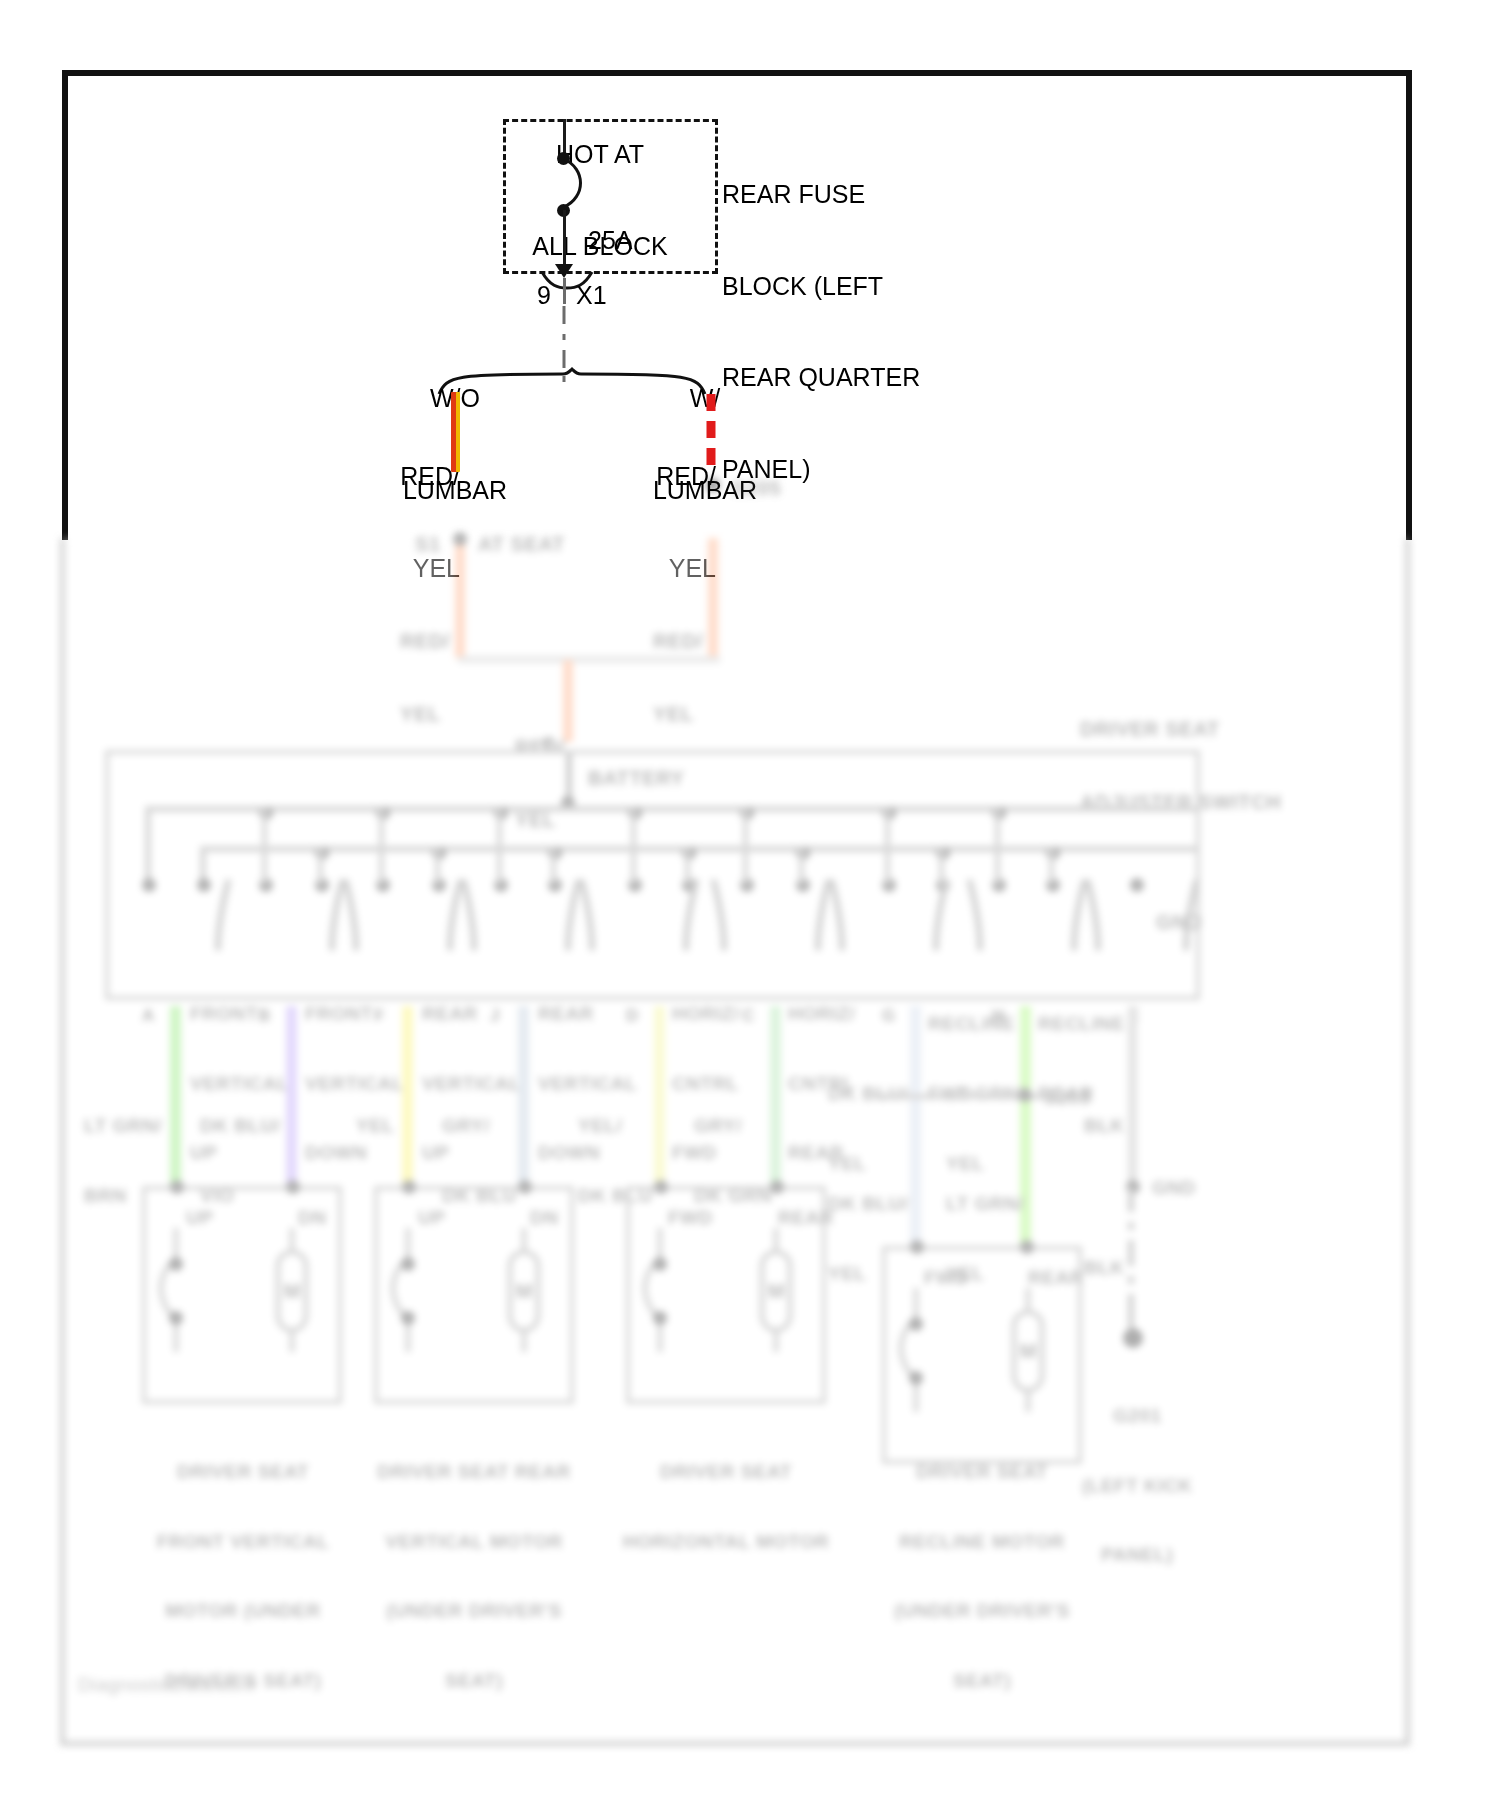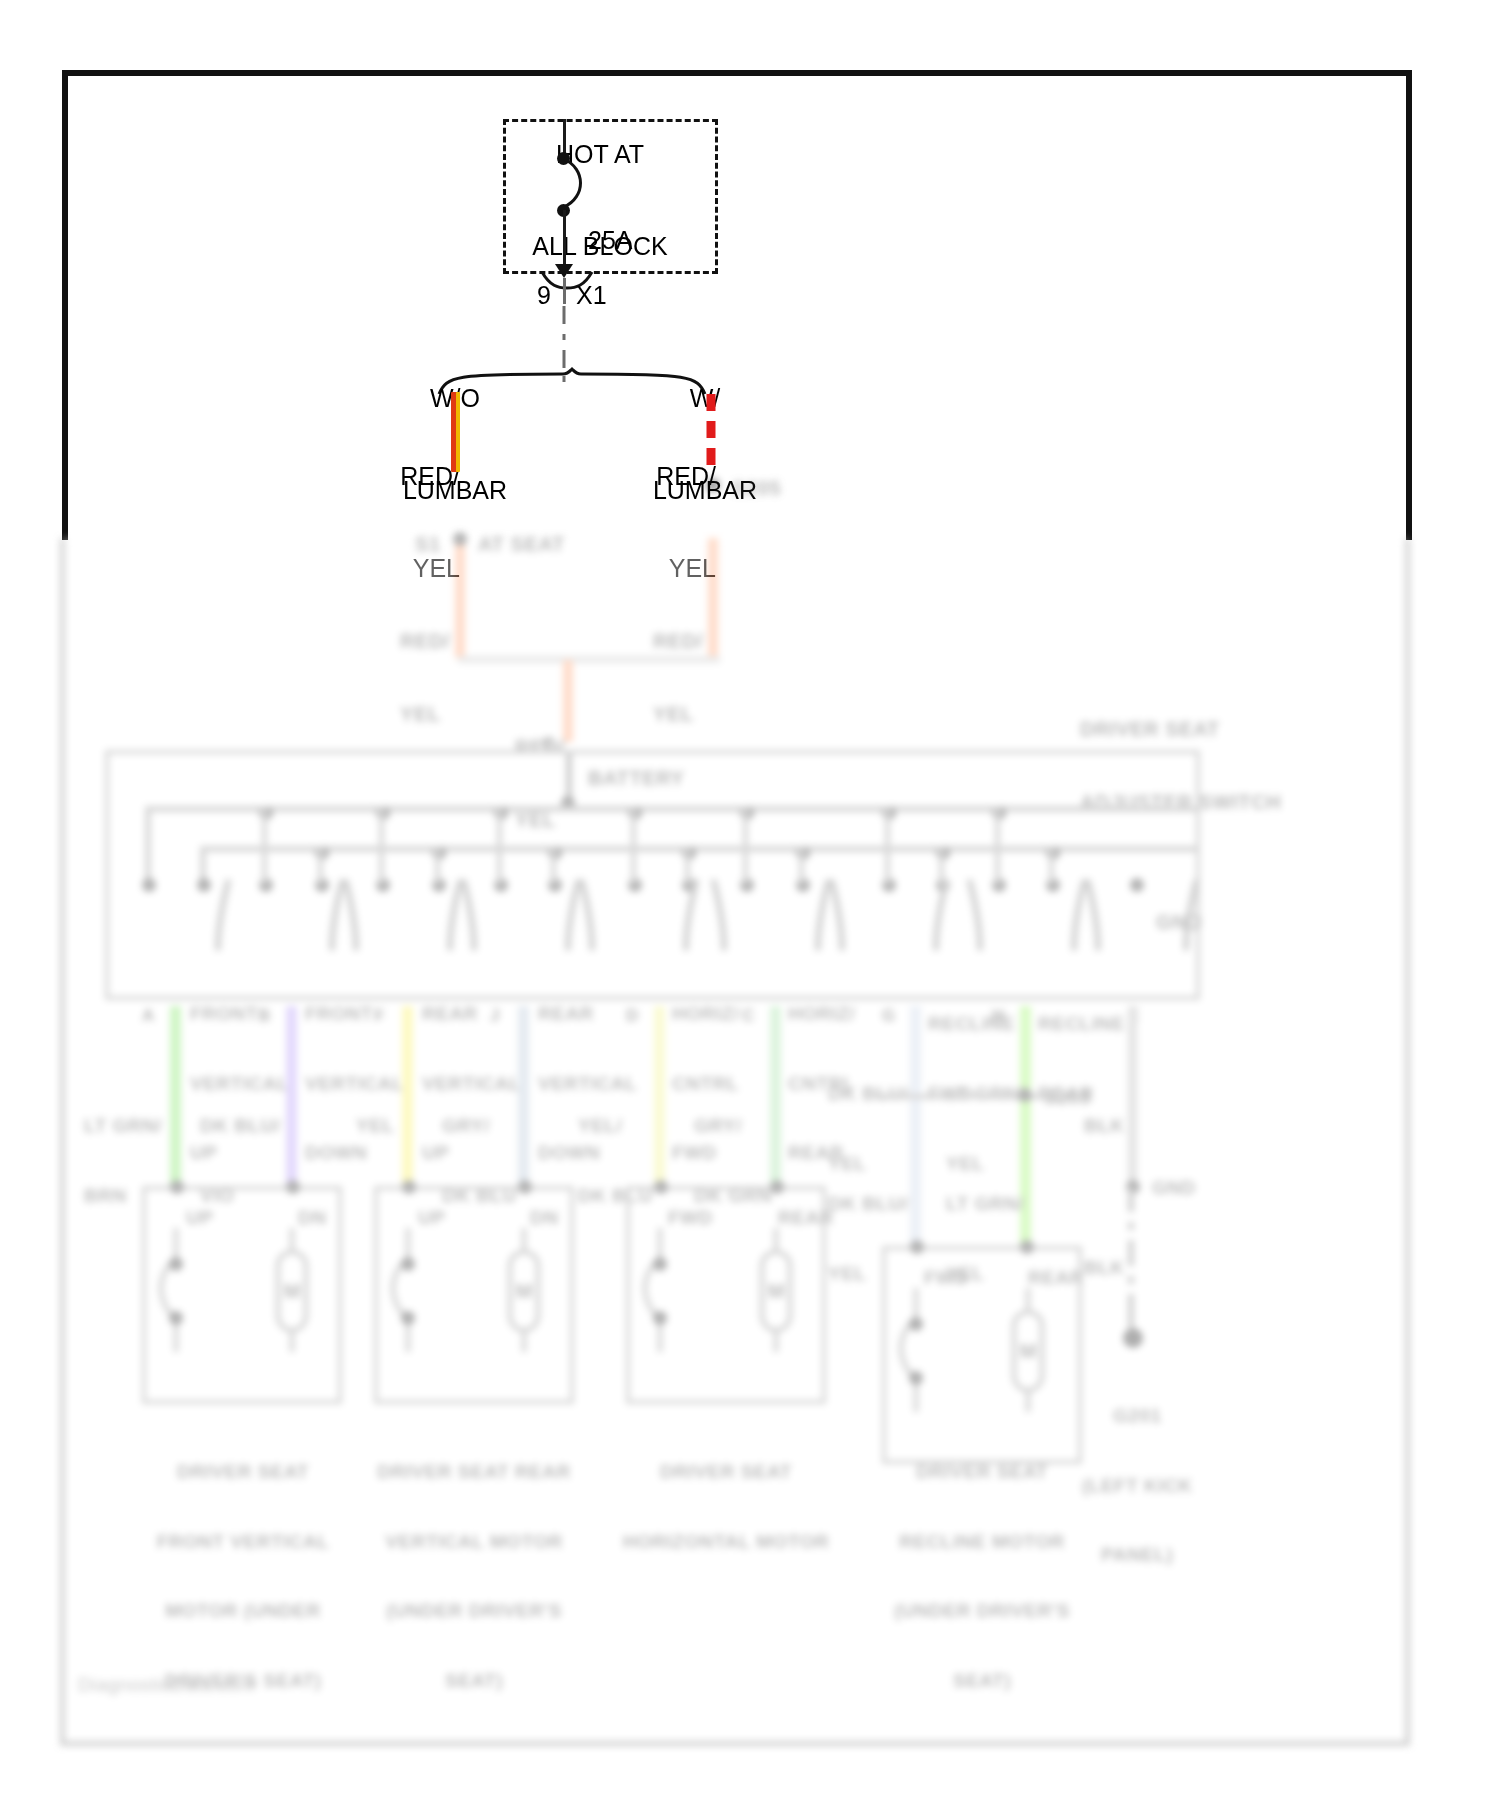--- a/index.html
+++ b/index.html
@@ -87,20 +87,26 @@
     <path d="M4,4 C26,14 26,42 4,52" stroke="#111" stroke-width="3" fill="none"></path>
   </svg>
 
   <div class="ln v" style="left:563px;top:210px;height:62px;"></div>
   <svg class="ov" style="left:548px;top:258px;width:34px;height:26px;">
     <path d="M16,20 L7,6 L25,6 Z" fill="#111"></path>
   </svg>
 
   <div class="txt t-lbl" style="left:588px;top:225px;">25A</div>
 
+  <div class="txt t-lbl" style="left:722px;top:118px;">
+    <div>REAR FUSE</div>
+    <div>BLOCK (LEFT</div>
+    <div>REAR QUARTER</div>
+    <div>PANEL)</div>
+  </div>
 
   <svg class="ov" style="left:538px;top:270px;width:58px;height:22px;">
     <path d="M4,2 C12,16 20,18 29,18 C38,18 46,16 54,2" stroke="#111" stroke-width="3" fill="none"></path>
   </svg>
   <div class="txt t-lbl" style="left:537px;top:280px;">9</div>
   <div class="ln v" style="left:563px;top:278px;height:26px;background:#6c6c6c;"></div>
   <div class="txt t-lbl" style="left:576px;top:280px;">X1</div>
 
   <svg class="ov" style="left:556px;top:306px;width:16px;height:78px;">
     <path d="M8,0 L8,18 M8,28 L8,34 M8,44 L8,62 M8,70 L8,76" stroke="#6c6c6c" stroke-width="3" fill="none"></path>

